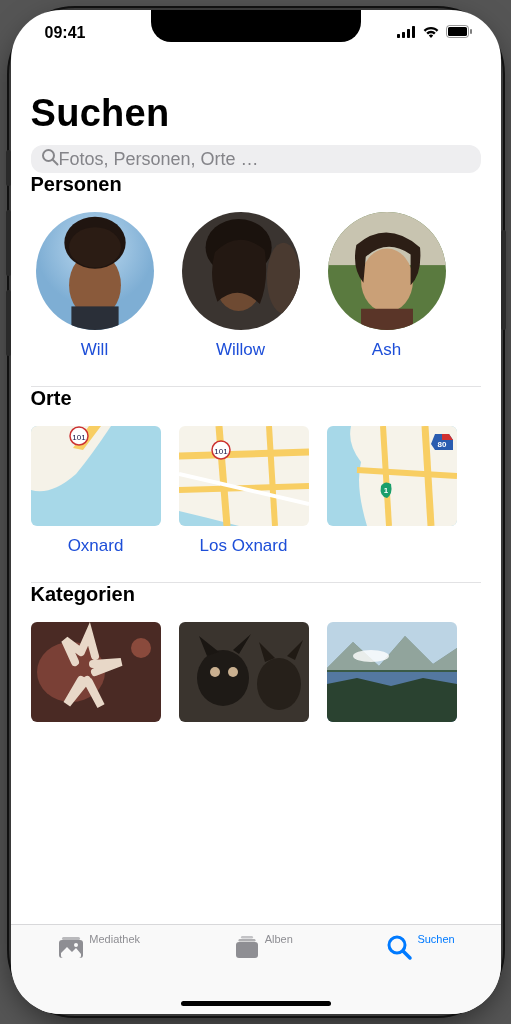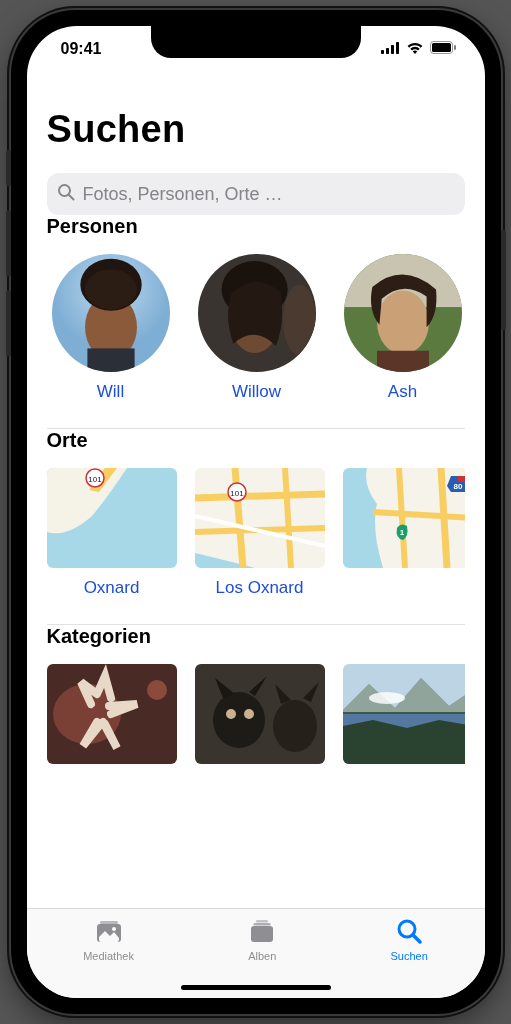--- a/index.html
+++ b/index.html
@@ -8,21 +8,21 @@
     background: #555;
     display: flex;
     justify-content: center;
     padding: 10px;
   }
   .device {
     width: 490px;
     height: 1004px;
     background: #000;
     border-radius: 64px;
-    padding: 16px;
+    padding: 0;
     position: relative;
     box-shadow: 0 0 0 2px #3a3a3a, 0 0 0 4px #111, 0 10px 30px rgba(0,0,0,.5);
   }
   .side-btn {
     position: absolute;
     background: #2a2a2a;
     border-radius: 3px;
   }
   .btn-left1 { left: -5px; top: 140px; width: 5px; height: 36px; }
   .btn-left2 { left: -5px; top: 200px; width: 5px; height: 66px; }
@@ -65,28 +65,28 @@
     overflow: hidden;
     padding: 0 20px;
   }
   .page-title {
     font-size: 38px;
     font-weight: 700;
     margin-top: 36px;
     letter-spacing: 0.3px;
   }
   .search-field {
-    margin-top: 22px;
+    margin-top: 10px;
     background: #eeeef0;
     border-radius: 12px;
-    height: 42px;
+    height: 28px;
     display: flex;
     align-items: center;
     padding: 0 10px;
-    gap: 8px;
+    gap: 0;
     color: #848489;
     font-size: 18px;
   }
   .section-heading {
     font-size: 20px;
     font-weight: 700;
   }
   .row {
     display: flex;
     gap: 18px;
@@ -144,22 +144,21 @@
   .tab-bar {
     height: 90px;
     border-top: 1px solid #d8d8da;
     background: #f9f9f9;
     display: flex;
     justify-content: space-around;
     padding-top: 8px;
   }
   .tab {
     display: flex;
-    flex-direction: column;
-    align-items: center;
+    flex-direction: row;
     gap: 3px;
     color: #8e8e93;
     font-size: 11px;
   }
   .tab.active { color: #007aff; }
   .tab svg { width: 30px; height: 28px; }
   .home-indicator {
     position: absolute;
     bottom: 8px;
     left: 50%;

